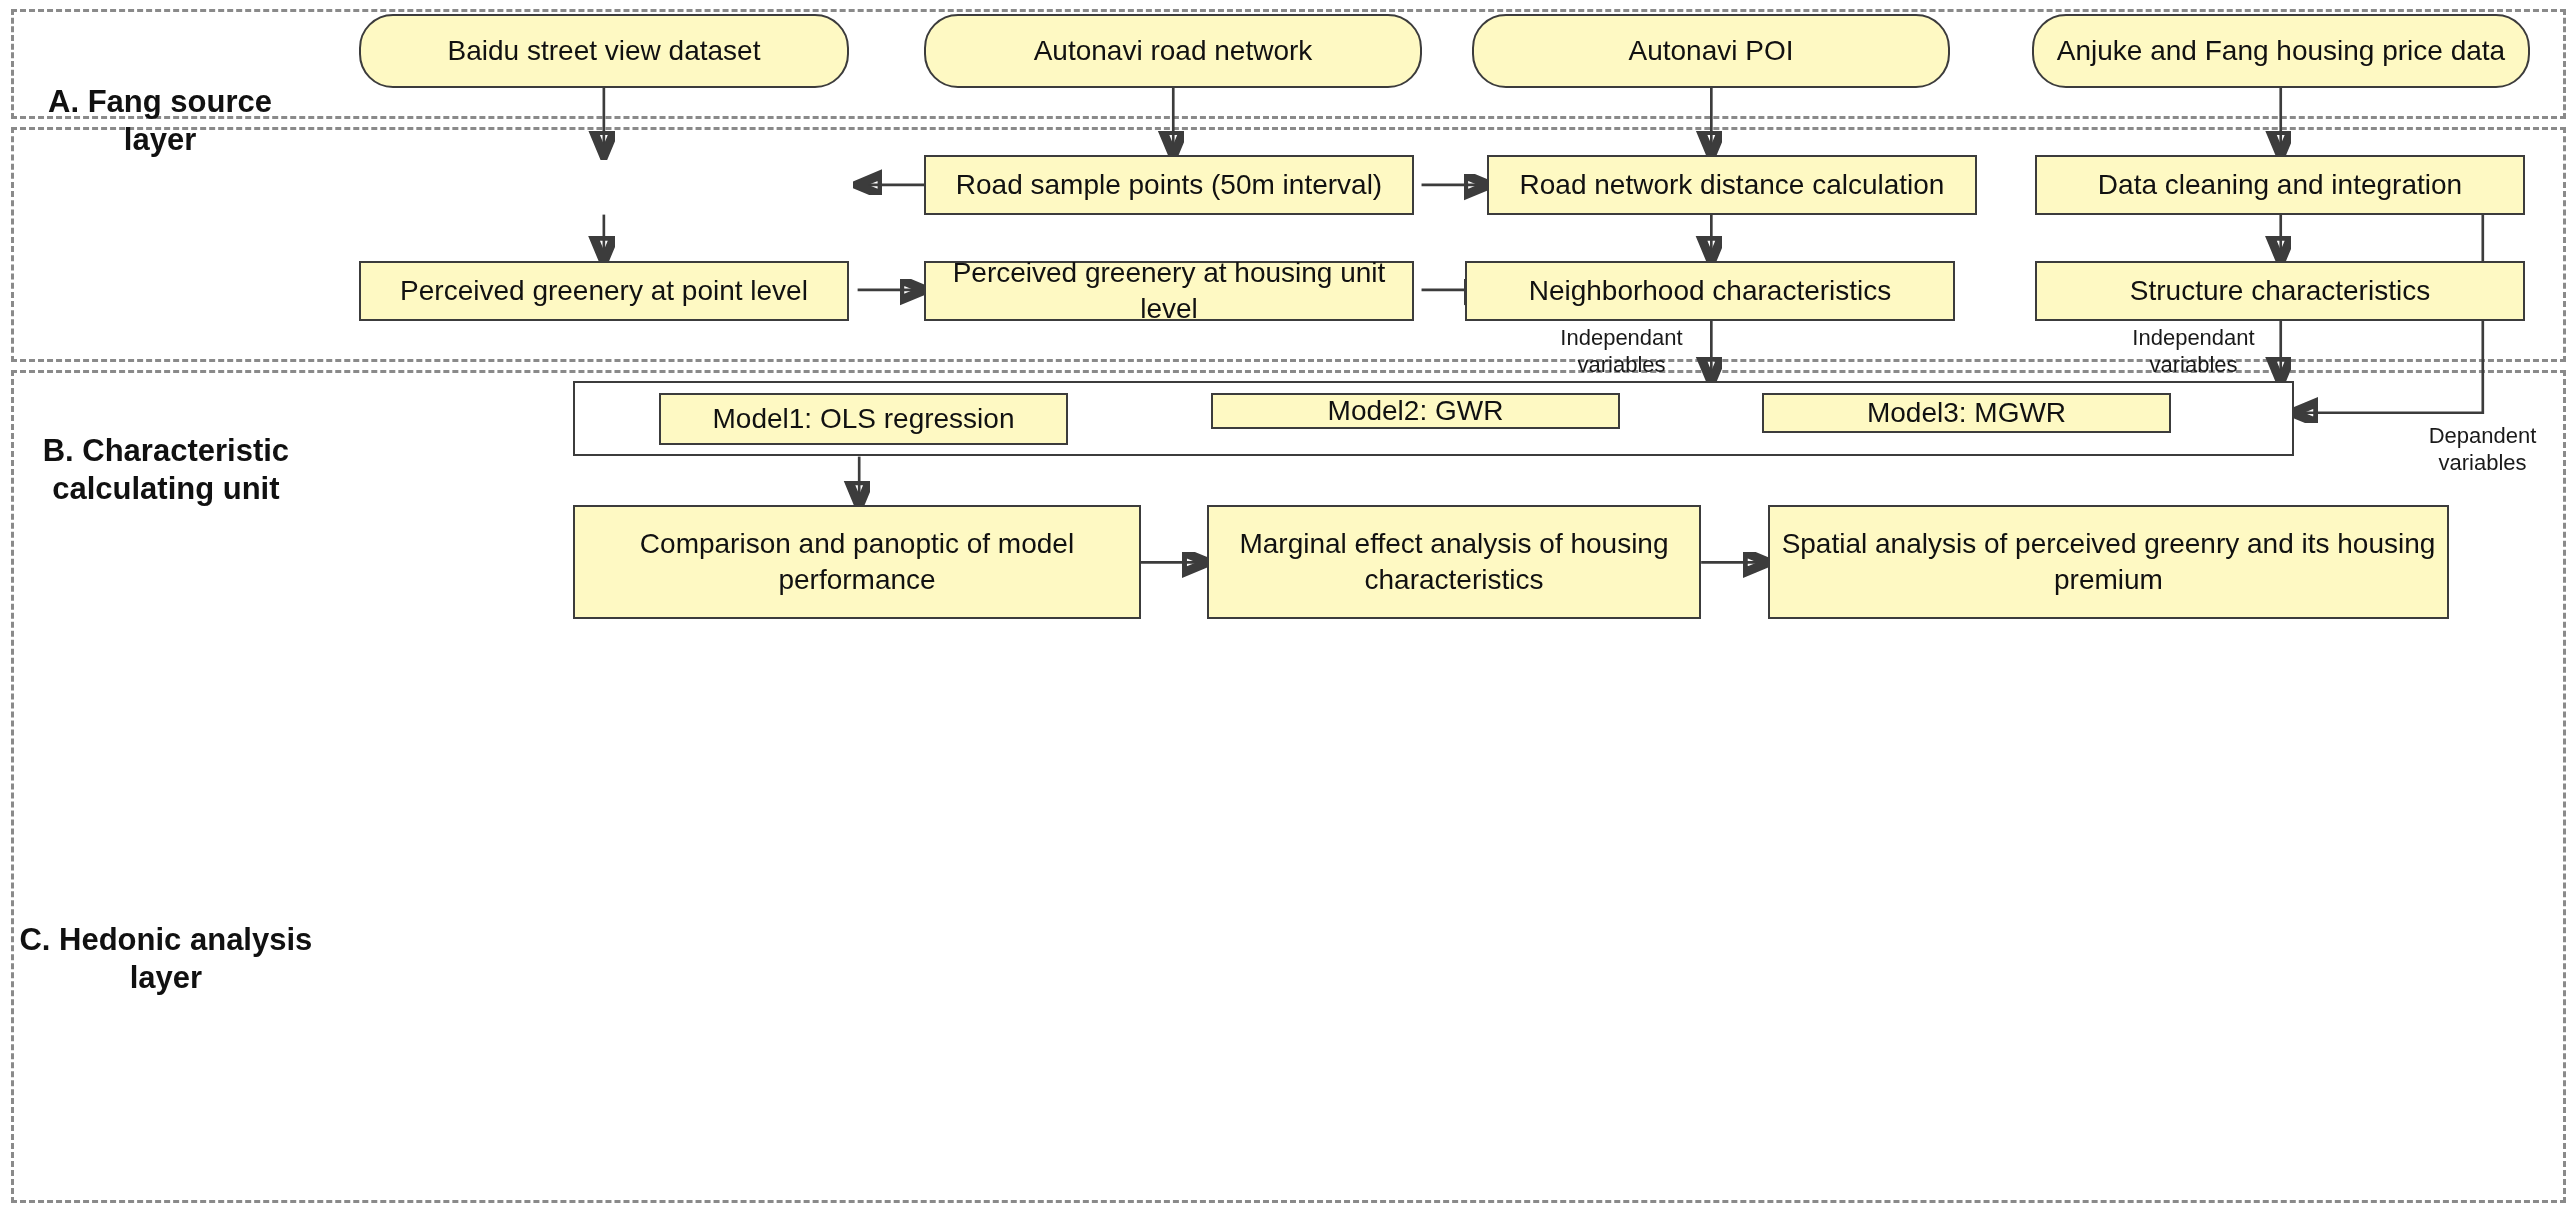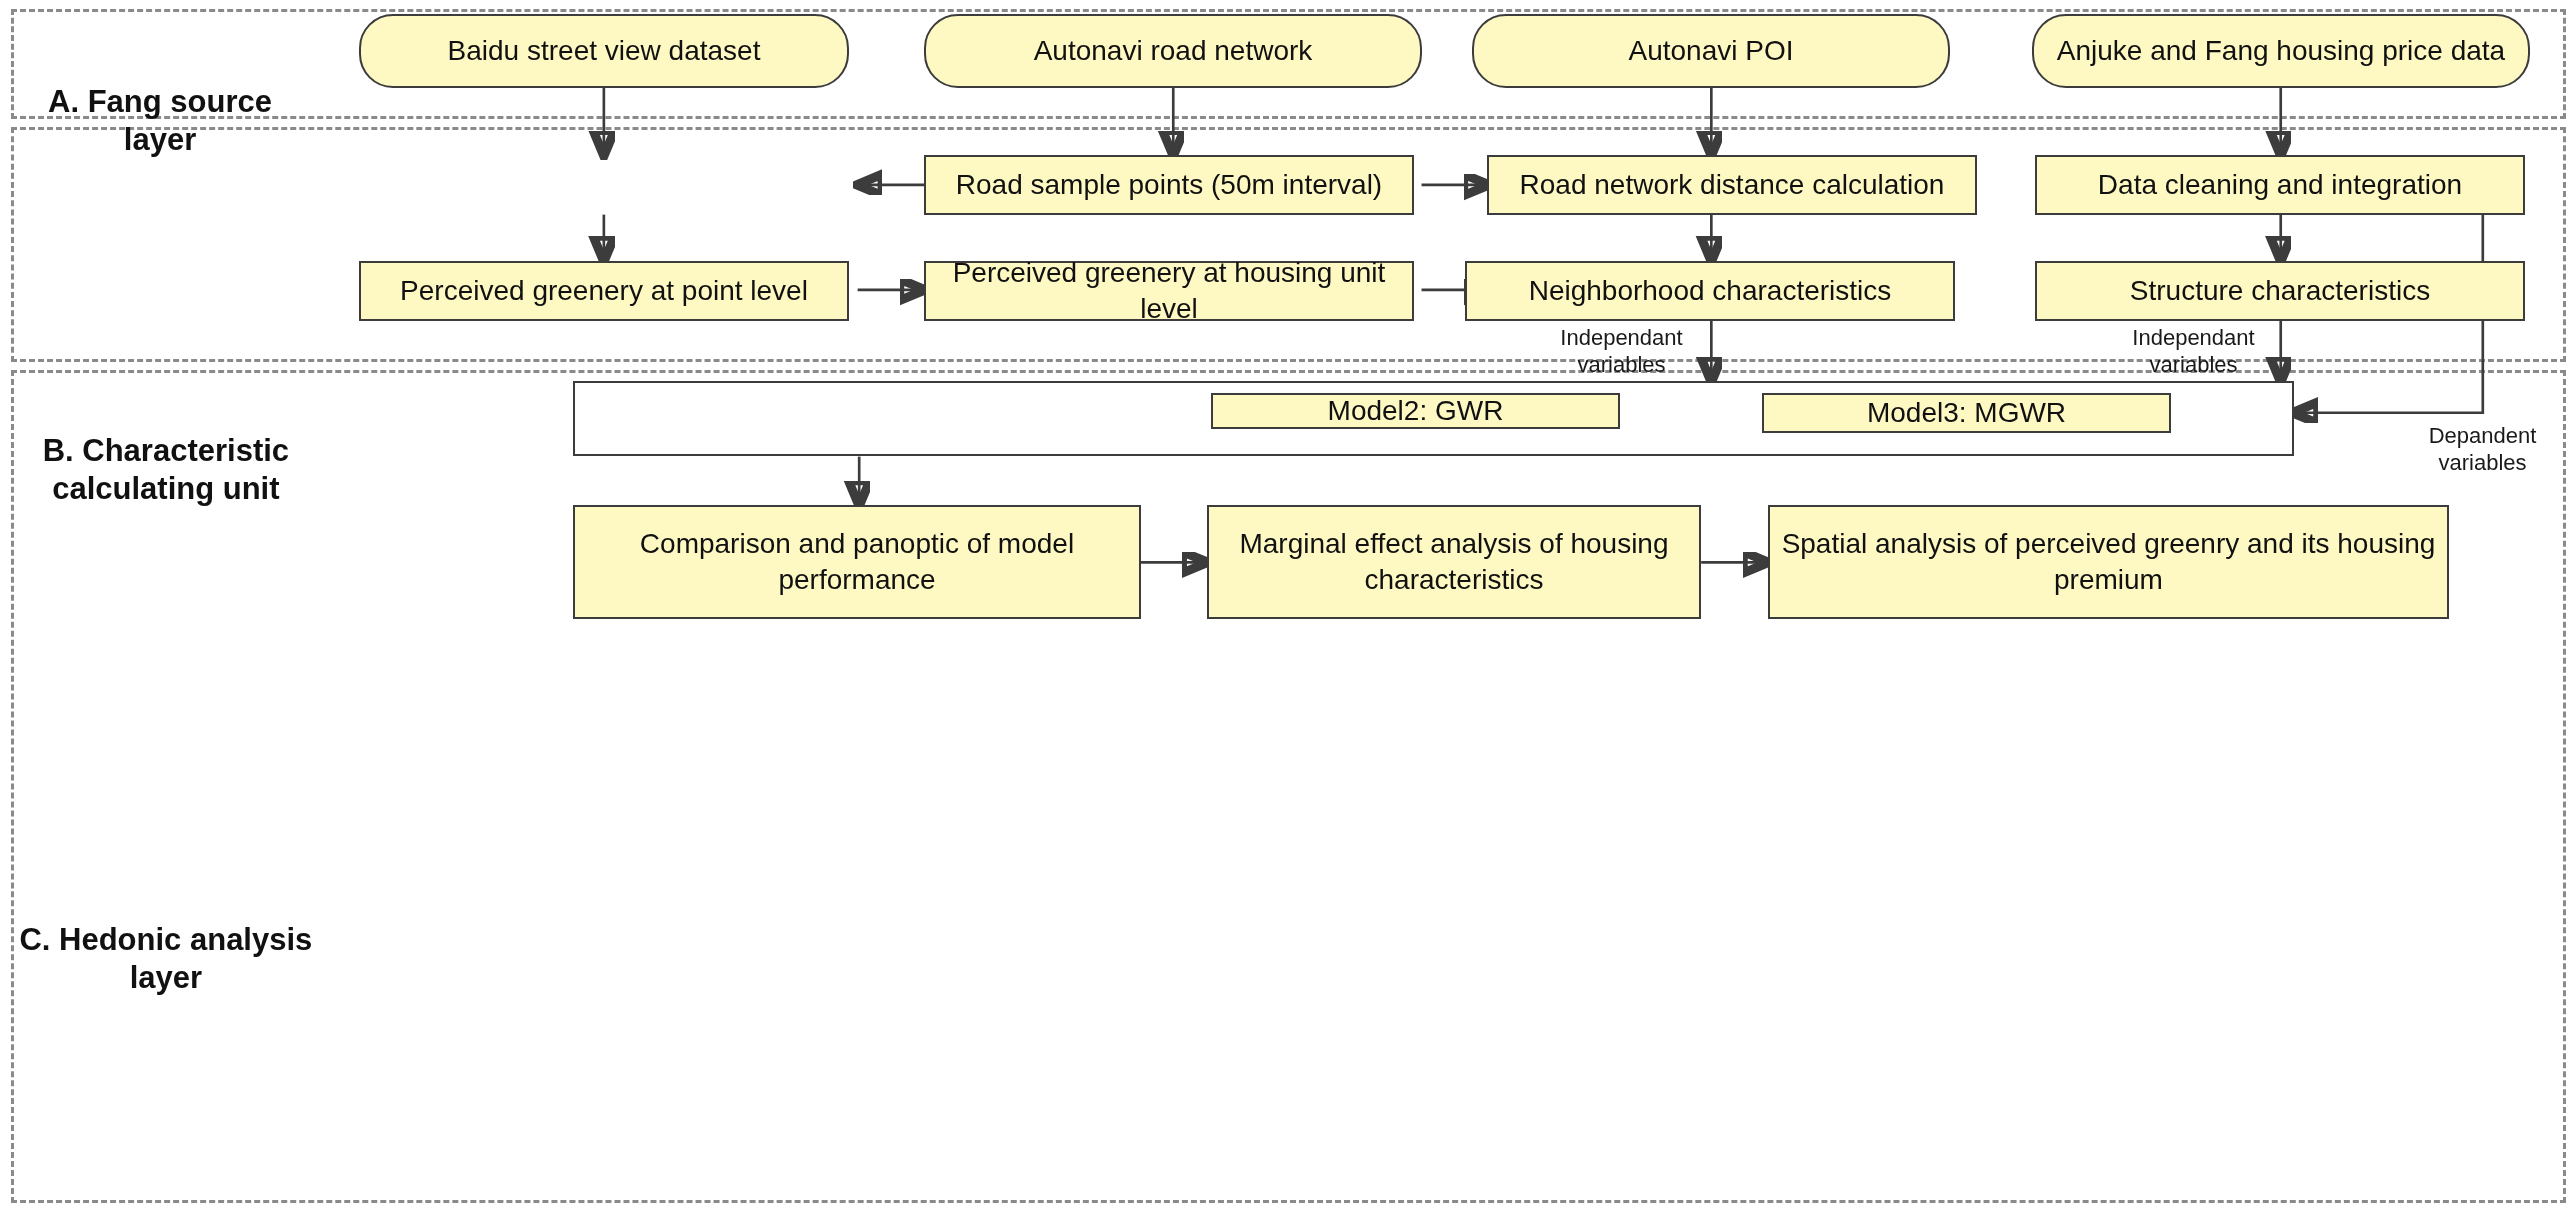--- a/index.html
+++ b/index.html
@@ -195,20 +195,23 @@
   </div>
   <div class="edge-label" style="left:2115px; top:325px; width:157px; height:55px;">
     <span>Independant variables</span>
   </div>
   <div class="edge-label" style="left:2404px; top:423px; width:157px; height:55px;">
     <span>Depandent variables</span>
   </div>
 
   <div class="node-group" style="left:573px; top:381px; width:1721px; height:75px;"></div>
 
+  <div class="node" style="left:659px; top:393px; width:409px; height:52px;">
+    <span>Model1: OLS regression</span>
+  </div>
   <div class="node" style="left:1211px; top:393px; width:409px; height:36px;">
     <span>Model2: GWR</span>
   </div>
   <div class="node" style="left:1762px; top:393px; width:409px; height:40px;align-items:center;">
     <span>Model3: MGWR</span>
   </div>
 
   <div class="node" style="left:573px; top:505px; width:568px; height:114px;">
     <span>Comparison and panoptic of model performance</span>
   </div>

